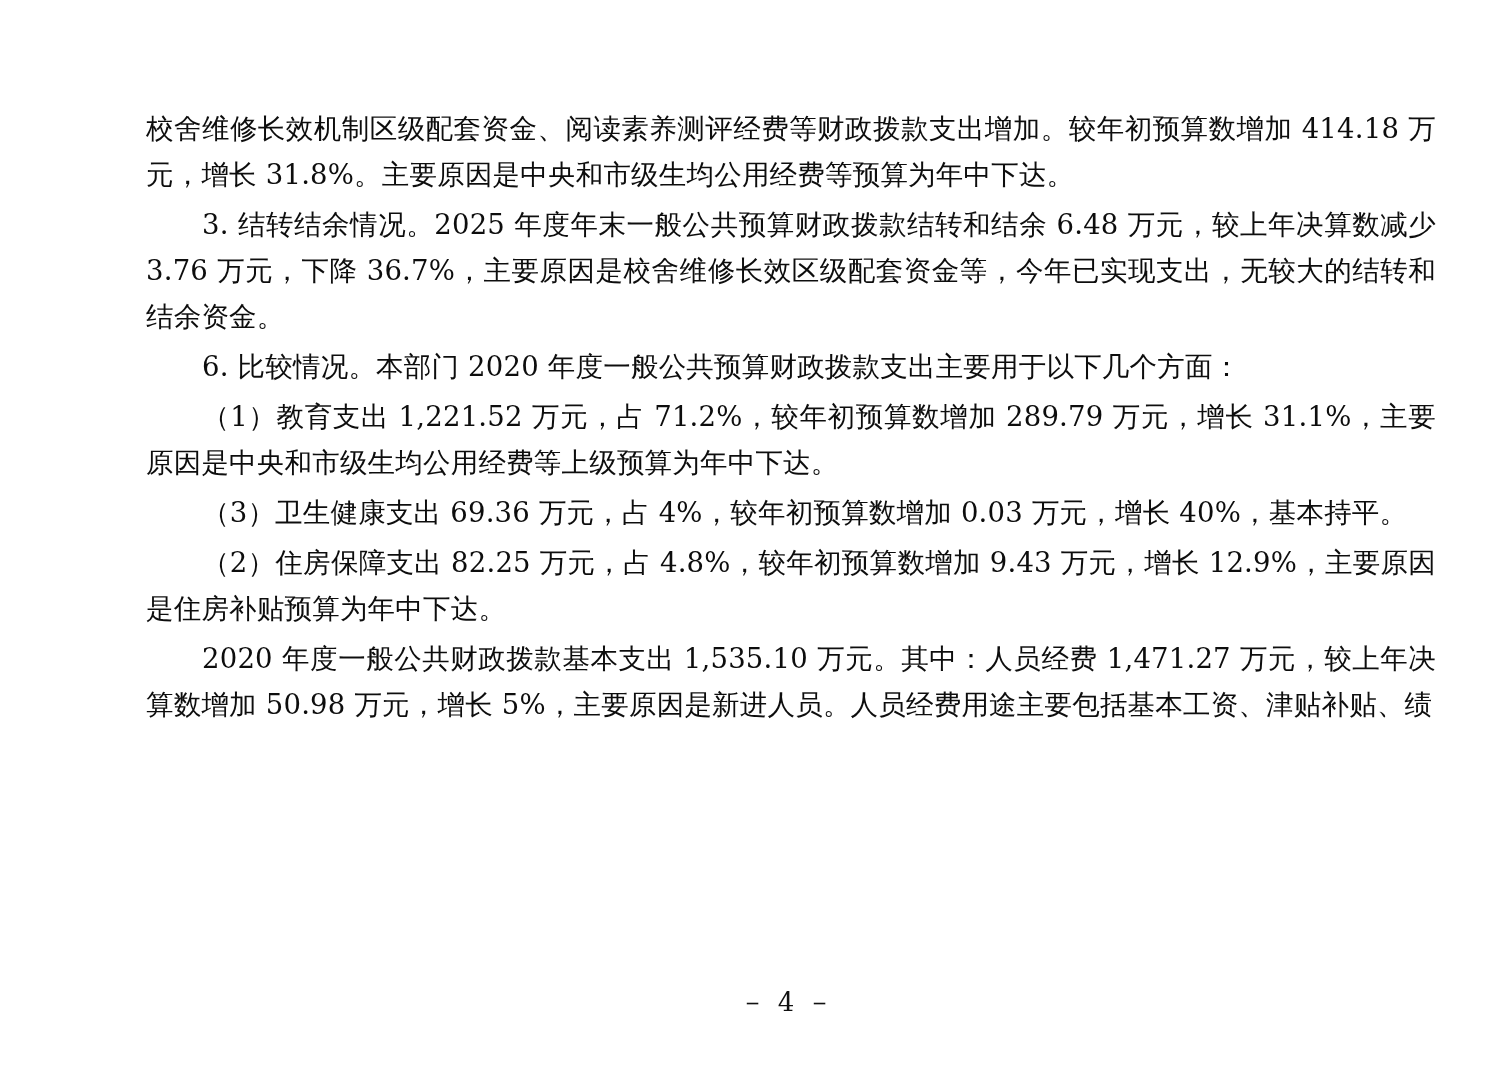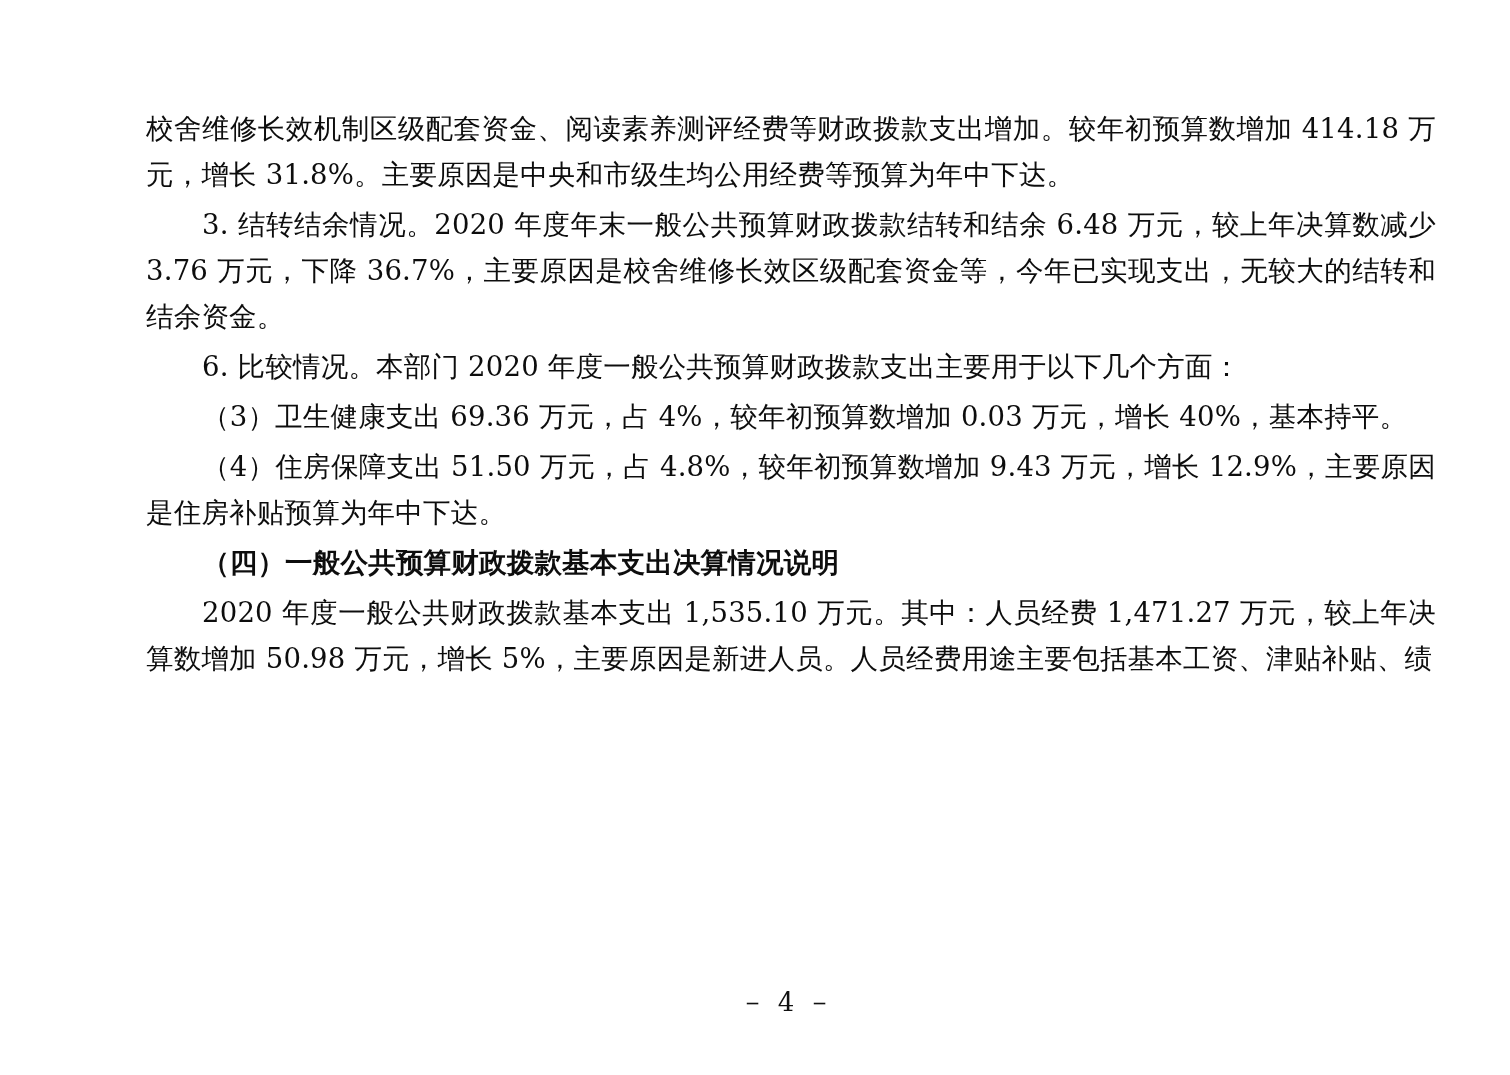--- a/index.html
+++ b/index.html
@@ -56,21 +56,21 @@
     letter-spacing: 2px;
     color: #111;
   }
 </style>
 </head>
 <body>
 
 <div class="page">
   <div class="content">
     <p class="flush">校舍维修长效机制区级配套资金、阅读素养测评经费等财政拨款支出增加。较年初预算数增加 414.18 万元，增长 31.8%。主要原因是中央和市级生均公用经费等预算为年中下达。</p>
-    <p class="indent">3. 结转结余情况。2020 年度年末一般公共预算财政拨款结转和结余 6.48 万元，较上年决算数减少 3.76 万元，下降 36.7%，主要原因是校舍维修长效区级配套资金等，今年已实现支出，无较大的结转和结余资金。</p>
+    <p class="indent">3. 结转结余情况。2025 年度年末一般公共预算财政拨款结转和结余 6.48 万元，较上年决算数减少 3.76 万元，下降 36.7%，主要原因是校舍维修长效区级配套资金等，今年已实现支出，无较大的结转和结余资金。</p>
     <p class="indent">6. 比较情况。本部门 2020 年度一般公共预算财政拨款支出主要用于以下几个方面：</p>
+    <p class="indent">（1）教育支出 1,221.52 万元，占 71.2%，较年初预算数增加 289.79 万元，增长 31.1%，主要原因是中央和市级生均公用经费等上级预算为年中下达。</p>
     <p class="indent">（3）卫生健康支出 69.36 万元，占 4%，较年初预算数增加 0.03 万元，增长 40%，基本持平。</p>
-    <p class="indent">（4）住房保障支出 51.50 万元，占 4.8%，较年初预算数增加 9.43 万元，增长 12.9%，主要原因是住房补贴预算为年中下达。</p>
-    <p class="heading">（四）一般公共预算财政拨款基本支出决算情况说明</p>
+    <p class="indent">（2）住房保障支出 82.25 万元，占 4.8%，较年初预算数增加 9.43 万元，增长 12.9%，主要原因是住房补贴预算为年中下达。</p>
     <p class="indent">2020 年度一般公共财政拨款基本支出 1,535.10 万元。其中：人员经费 1,471.27 万元，较上年决算数增加 50.98 万元，增长 5%，主要原因是新进人员。人员经费用途主要包括基本工资、津贴补贴、绩</p>
   </div>
   <div class="footer">－ 4 －</div>
 </div>
 
 </body></html>

